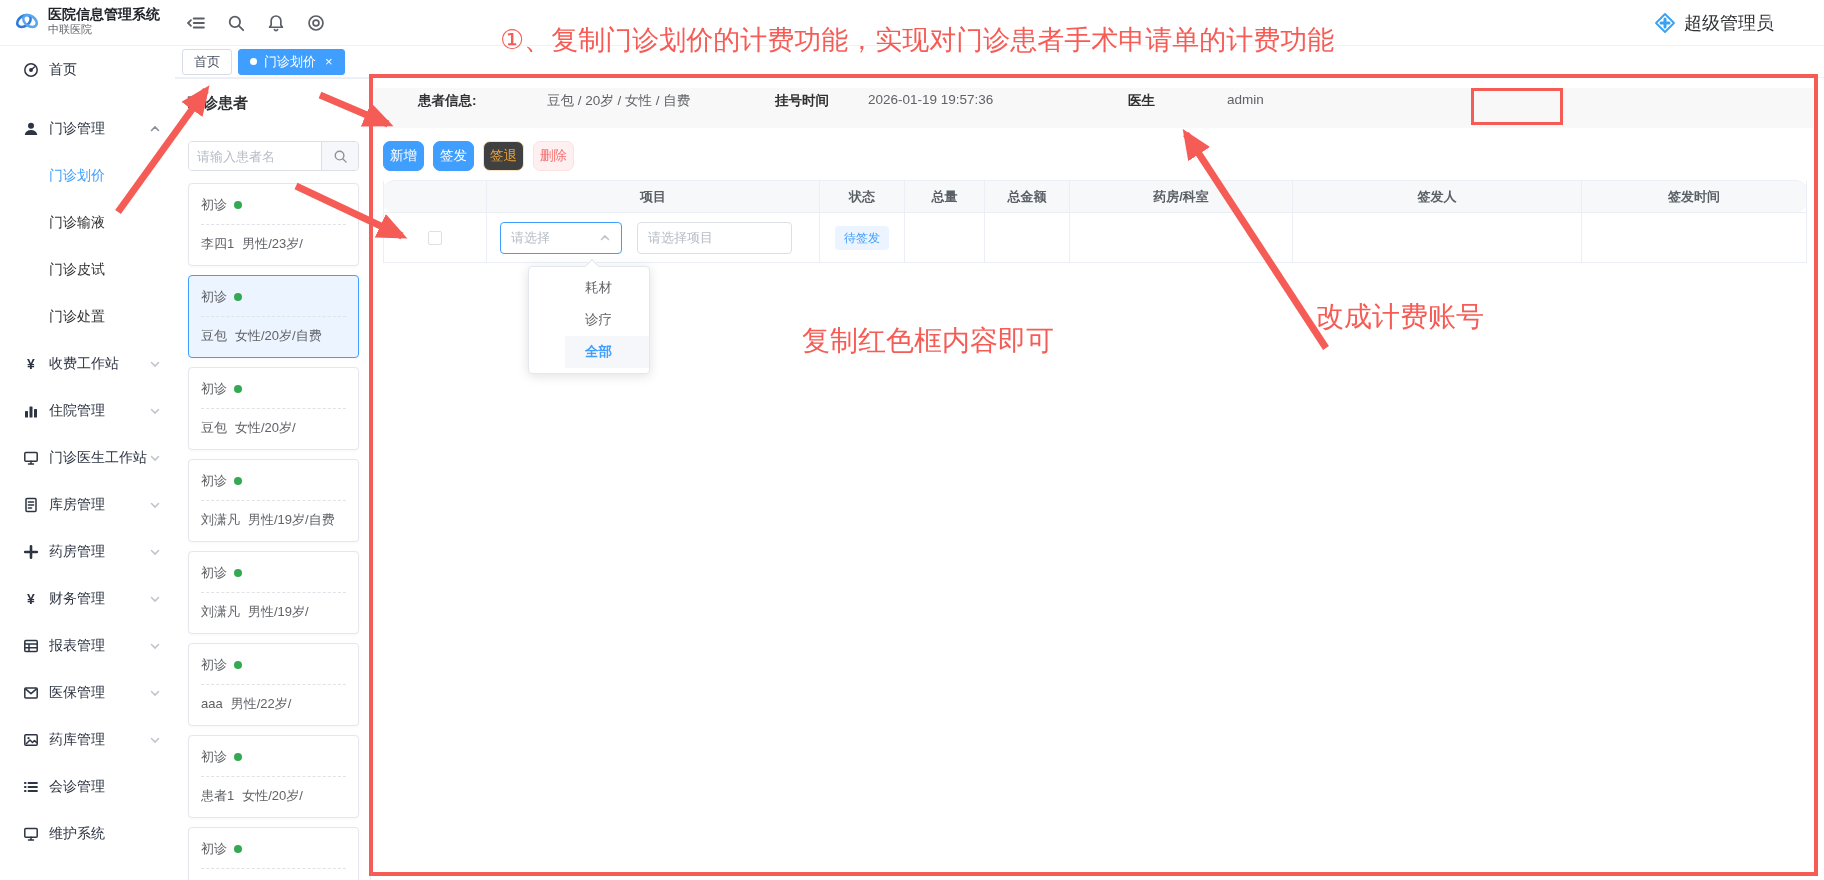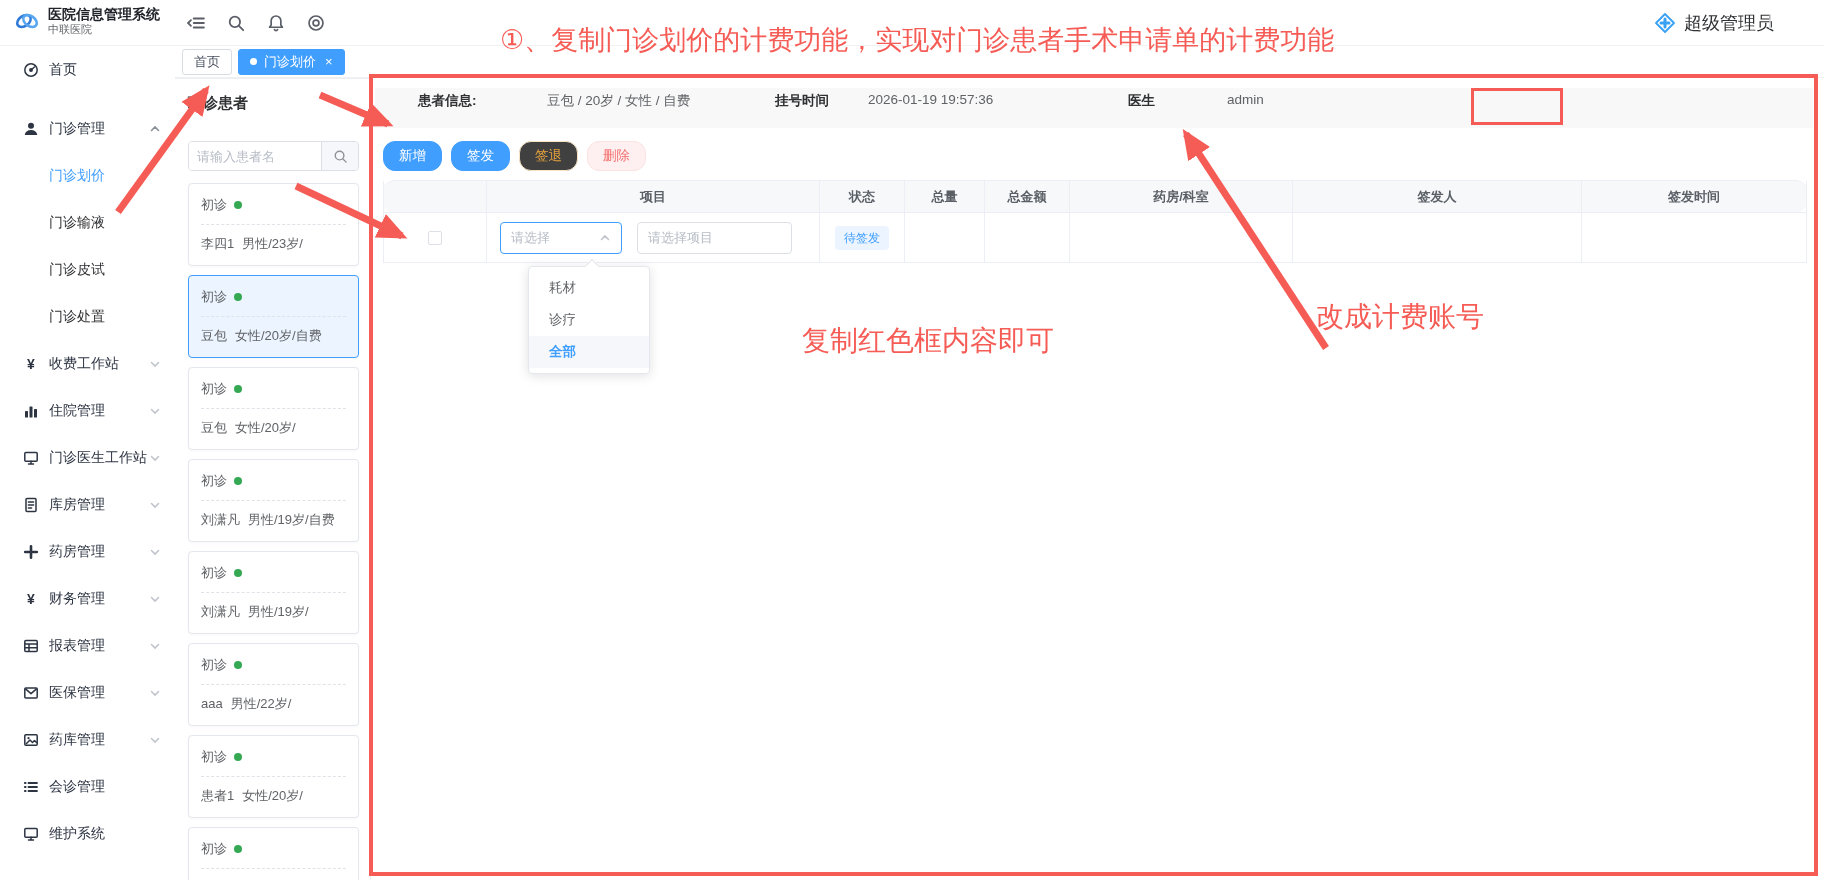--- a/index.html
+++ b/index.html
@@ -62,21 +62,21 @@
   .ib-label { font-weight:bold; color:#303133; }
   .ib-value { color:#606266; }
   .ib-pi-label { left:43px; }
   .ib-pi-value { left:172px; }
   .ib-rt-label { left:400px; }
   .ib-rt-value { left:493px; }
   .ib-doc-label { left:753px; }
   .ib-doc-value { left:852px; }
 
   .toolbar { position:absolute; left:8px; top:61px; display:flex; gap:9px; }
-  .btn { height:30px; padding:0 15px; border-radius:12px; font-size:13.5px; font-family:inherit; cursor:pointer; border:1px solid transparent; }
+  .btn { height:30px; padding:0 6px; border-radius:7px; font-size:13.5px; font-family:inherit; cursor:pointer; border:1px solid transparent; }
   .btn-primary { background:#409eff; border-color:#409eff; color:#fff; }
   .btn-warn { background:#404040; border-color:#f8e3c5; color:#e6a23c; }
   .btn-danger { background:#fef0f0; border-color:#fde2e2; color:#f56c6c; }
 
   .table { position:absolute; left:8px; top:100px; width:1424px; font-size:13px; }
   .t-head, .t-row { display:grid; grid-template-columns:104px 333px 85px 80px 85px 223px 289px auto;border-radius:12px; }
   .t-head { background:#f7f8fa; border-top:1px solid #ebeef5; }
   .t-head .th { height:32px; display:flex; align-items:center; justify-content:center; font-weight:bold; color:#5b6067; border-right:1px solid #ebeef5; border-bottom:1px solid #ebeef5; }
   .t-head .th:first-child { border-left:1px solid #ebeef5; }
   .t-row .td { height:50px; display:flex; align-items:center; border-right:1px solid #ebeef5; border-bottom:1px solid #ebeef5; background:#fff; }
@@ -86,21 +86,21 @@
   .mini-select { width:122px; height:32px; border:1px solid #409eff; border-radius:4px; display:flex; align-items:center; justify-content:space-between; padding:0 10px; cursor:pointer; background:#fff; }
   .mini-select .ph { color:#b6bcc6; font-size:13px; }
   .mini-input { width:155px; height:32px; border:1px solid #dcdfe6; border-radius:4px; padding:0 10px; font-size:13px; color:#606266; font-family:inherit; outline:none; }
   .mini-input::placeholder { color:#b6bcc6; }
   .td-status { justify-content:center; }
   .tag { background:#ecf5ff; color:#409eff; font-size:12px; height:24px; line-height:24px; padding:0 9px; border-radius:4px; }
 
   
   .dropdown { position:absolute; left:528px; top:266px; width:122px; background:#fff; border:1px solid #e4e7ed; border-radius:4px; box-shadow:0 2px 12px rgba(0,0,0,.12); z-index:40; padding:5px 0; }
   .dropdown .caret { position:absolute; top:-6px; left:58px; width:10px; height:10px; background:#fff; border-left:1px solid #e4e7ed; border-top:1px solid #e4e7ed; transform:rotate(45deg); }
-  .dd-option { height:32px; line-height:32px; padding-left:20px; font-size:13.5px; color:#606266; cursor:pointer; }
+  .dd-option { height:32px; line-height:32px; padding-left:20px; font-size:13.5px; color:#606266; cursor:pointer;margin-left:36px; }
   .dd-option.selected { color:#409eff; font-weight:bold; background:#f5f7fa; }
 
   
   .anno { color:#f65c56; z-index:60; position:absolute; pointer-events:none; white-space:nowrap; }
   .anno-heading { left:500px; top:22px; font-size:27px; }
   .anno-copy { left:802px; top:322px; font-size:28px; }
   .anno-account { left:1316px; top:298px; font-size:28px; }
   .red-rect { position:absolute; left:369px; top:74px; width:1449px; height:802px; border:4px solid #f65c56; z-index:50; pointer-events:none; }
   .doctor-rect { position:absolute; left:1471px; top:88px; width:92px; height:37px; border:3px solid #f65c56; z-index:55; pointer-events:none; }
   .arrows { position:absolute; inset:0; z-index:60; pointer-events:none; }

